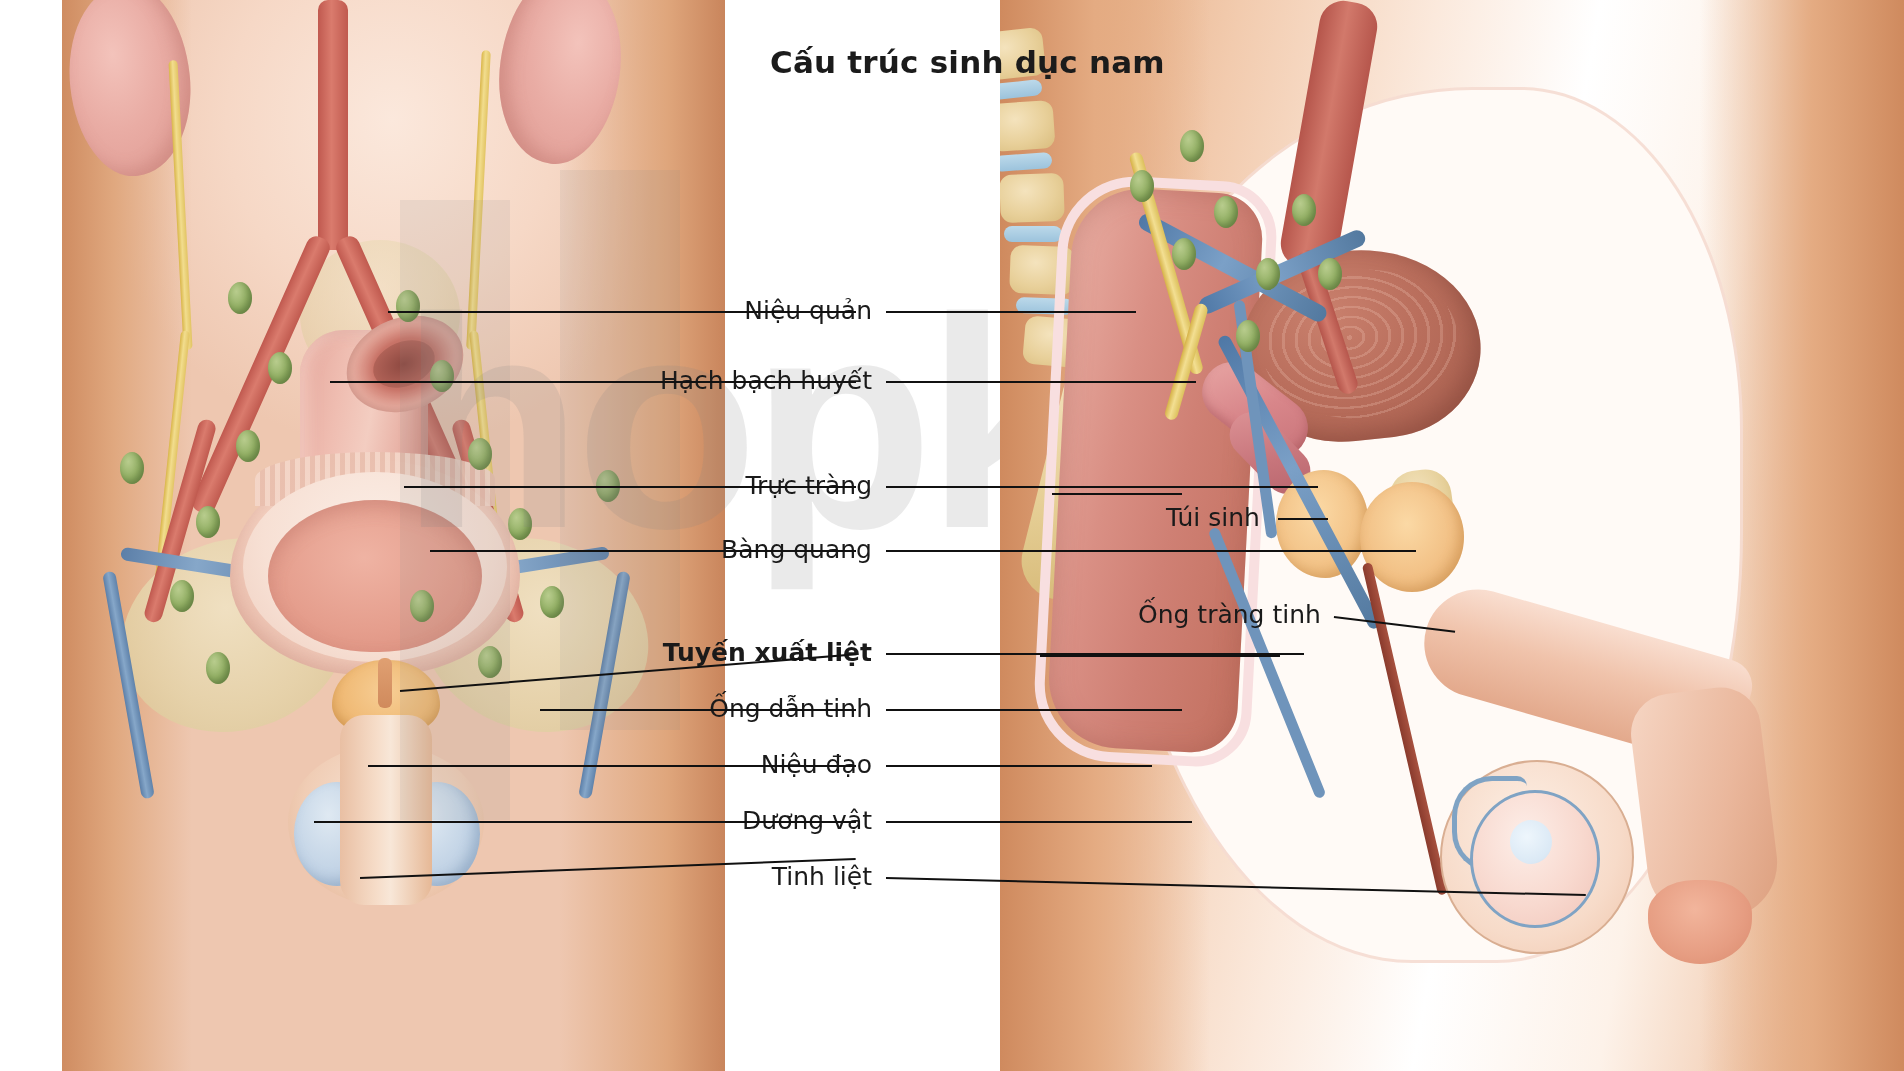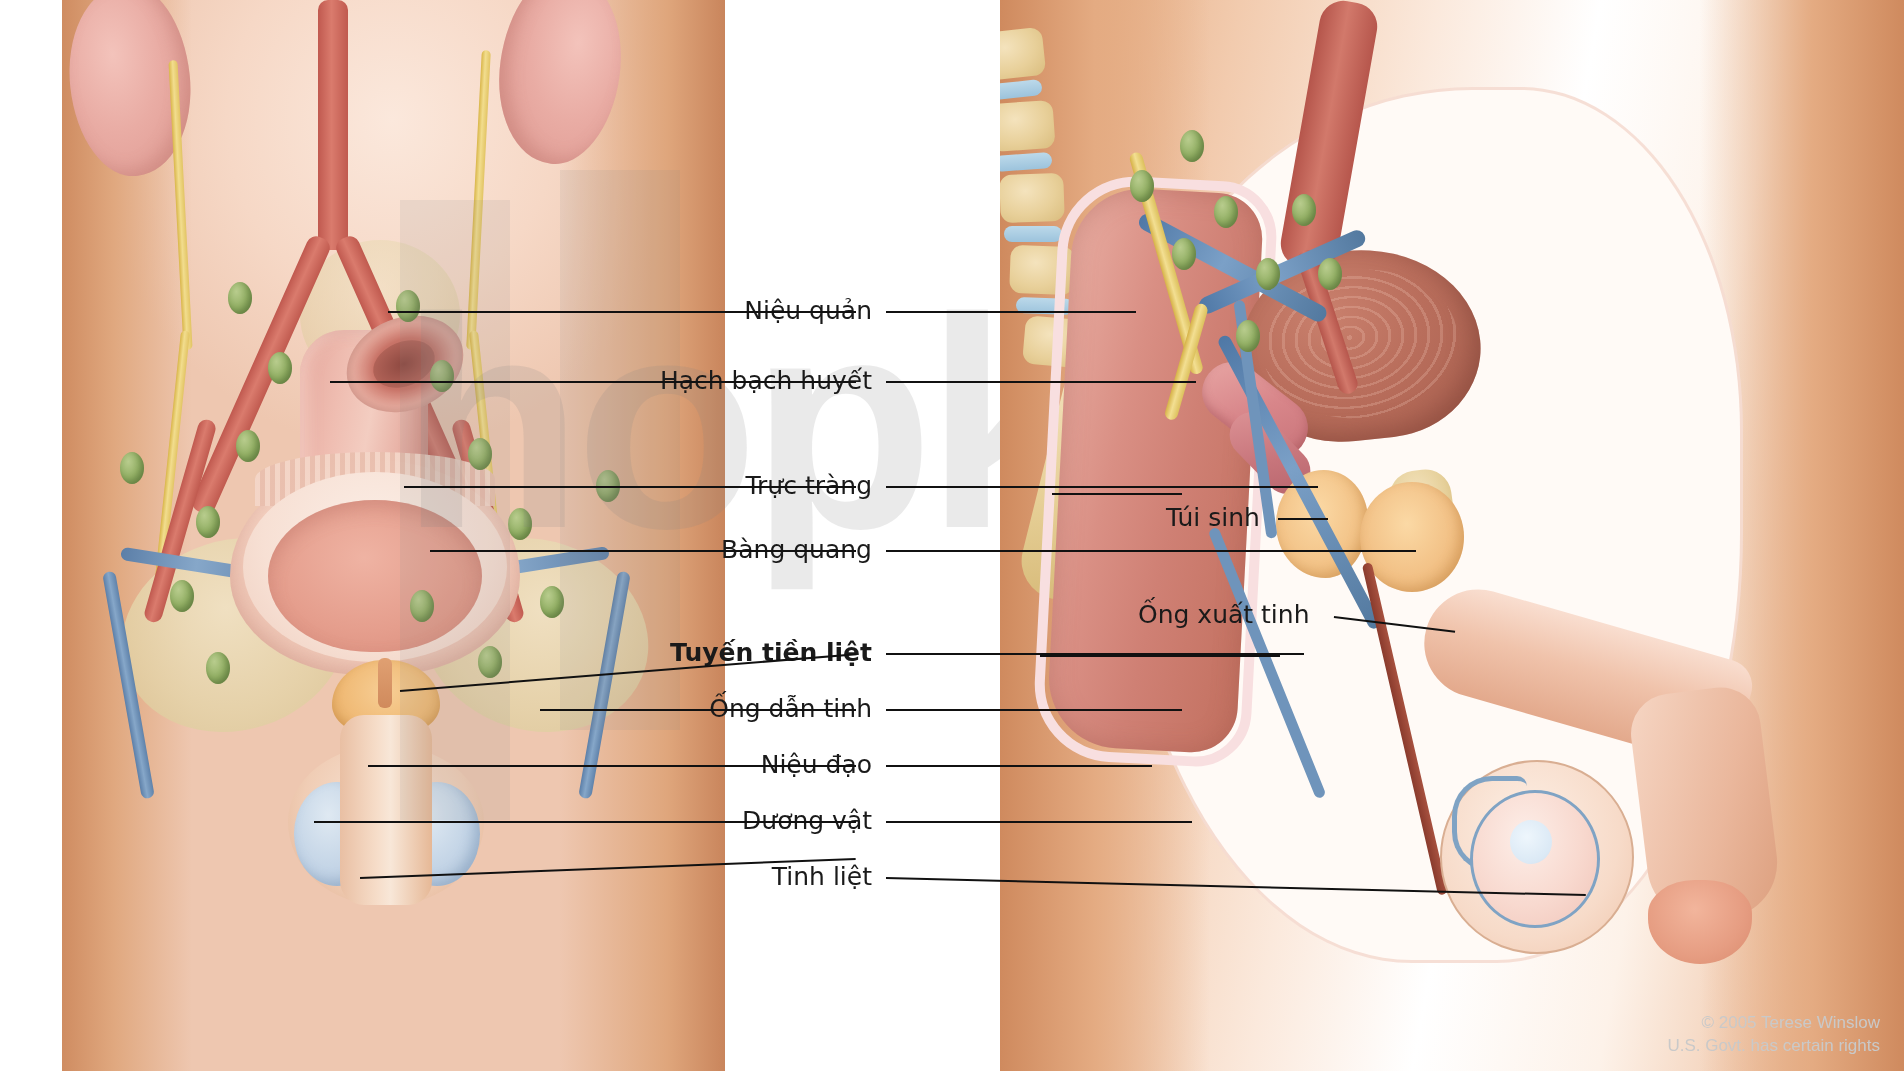--- a/index.html
+++ b/index.html
@@ -437,38 +437,39 @@
     <div class="node" style="left:130px;top:170px;"></div>
     <div class="node" style="left:172px;top:238px;"></div>
     <div class="node" style="left:214px;top:196px;"></div>
     <div class="node" style="left:256px;top:258px;"></div>
     <div class="node" style="left:292px;top:194px;"></div>
     <div class="node" style="left:236px;top:320px;"></div>
     <div class="node" style="left:318px;top:258px;"></div>
     <div class="node" style="left:180px;top:130px;"></div>
   </div>
 
+  <div class="title">Cấu trúc sinh dục nam</div>
 
   <div class="lbl r" style="left:872px;top:296px;">Niệu quản</div>
   <div class="line" style="left:388px;top:311px;width:468px;"></div>
   <div class="line" style="left:886px;top:311px;width:250px;"></div>
 
   <div class="lbl r" style="left:872px;top:366px;">Hạch bạch huyết</div>
   <div class="line" style="left:330px;top:381px;width:526px;"></div>
   <div class="line" style="left:886px;top:381px;width:310px;"></div>
 
   <div class="lbl r" style="left:872px;top:471px;">Trực tràng</div>
   <div class="line" style="left:404px;top:486px;width:452px;"></div>
   <div class="line" style="left:886px;top:486px;width:432px;"></div>
 
   <div class="lbl r" style="left:872px;top:535px;">Bàng quang</div>
   <div class="line" style="left:430px;top:550px;width:426px;"></div>
   <div class="line" style="left:886px;top:550px;width:530px;"></div>
 
-  <div class="lbl r bold" style="left:872px;top:638px;">Tuyến tiền liệt</div>
+  <div class="lbl r bold" style="left:872px;top:638px;">Tuyến xuất liệt</div>
   <div class="line" style="left:400px;top:690px;width:458px;transform:rotate(-4.6deg);"></div>
   <div class="line" style="left:886px;top:653px;width:418px;"></div>
 
   <div class="lbl r" style="left:872px;top:694px;">Ống dẫn tinh</div>
   <div class="line" style="left:540px;top:709px;width:316px;"></div>
   <div class="line" style="left:886px;top:709px;width:296px;"></div>
 
   <div class="lbl r" style="left:872px;top:750px;">Niệu đạo</div>
   <div class="line" style="left:368px;top:765px;width:488px;"></div>
   <div class="line" style="left:886px;top:765px;width:266px;"></div>
@@ -478,22 +479,18 @@
   <div class="line" style="left:886px;top:821px;width:306px;"></div>
 
   <div class="lbl r" style="left:872px;top:862px;">Tinh liệt</div>
   <div class="line" style="left:360px;top:877px;width:496px;transform:rotate(-2.2deg);"></div>
   <div class="line" style="left:886px;top:877px;width:700px;transform:rotate(1.4deg);"></div>
 
   <div class="lbl" style="left:1166px;top:503px;">Túi sinh</div>
   <div class="line" style="left:1052px;top:493px;width:130px;"></div>
   <div class="line" style="left:1278px;top:518px;width:50px;"></div>
 
-  <div class="lbl" style="left:1138px;top:600px;">Ống xuất tinh</div>
+  <div class="lbl" style="left:1138px;top:600px;">Ống tràng tinh</div>
   <div class="line" style="left:1334px;top:616px;width:122px;transform:rotate(7deg);"></div>
   <div class="line" style="left:1040px;top:655px;width:240px;"></div>
 
-  <div class="copy">
-    <div>© 2005 Terese Winslow</div>
-    <div>U.S. Govt. has certain rights</div>
-  </div>
 
 </div>
 
 </body></html>

